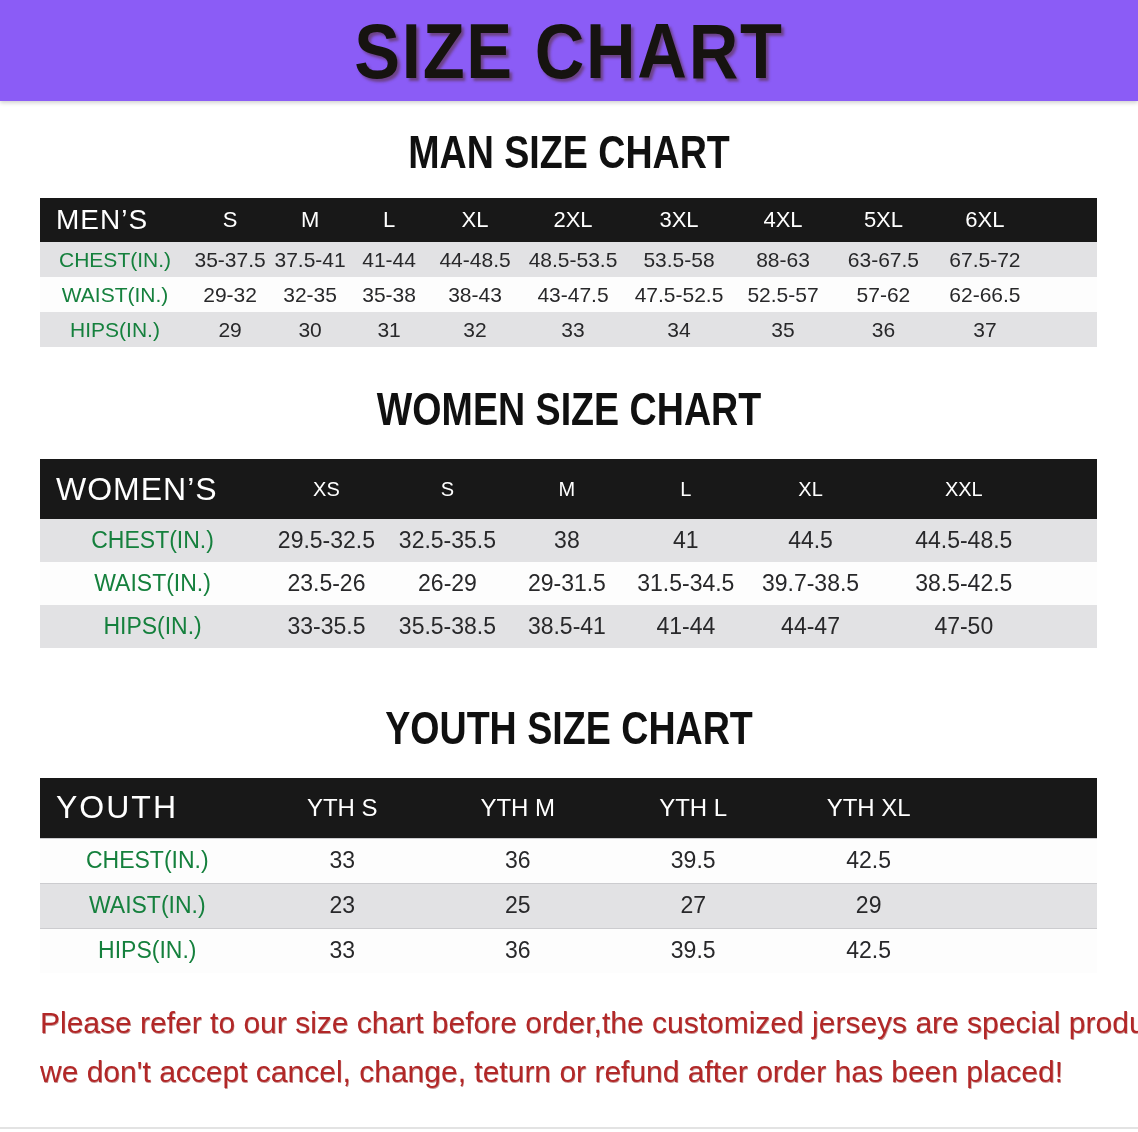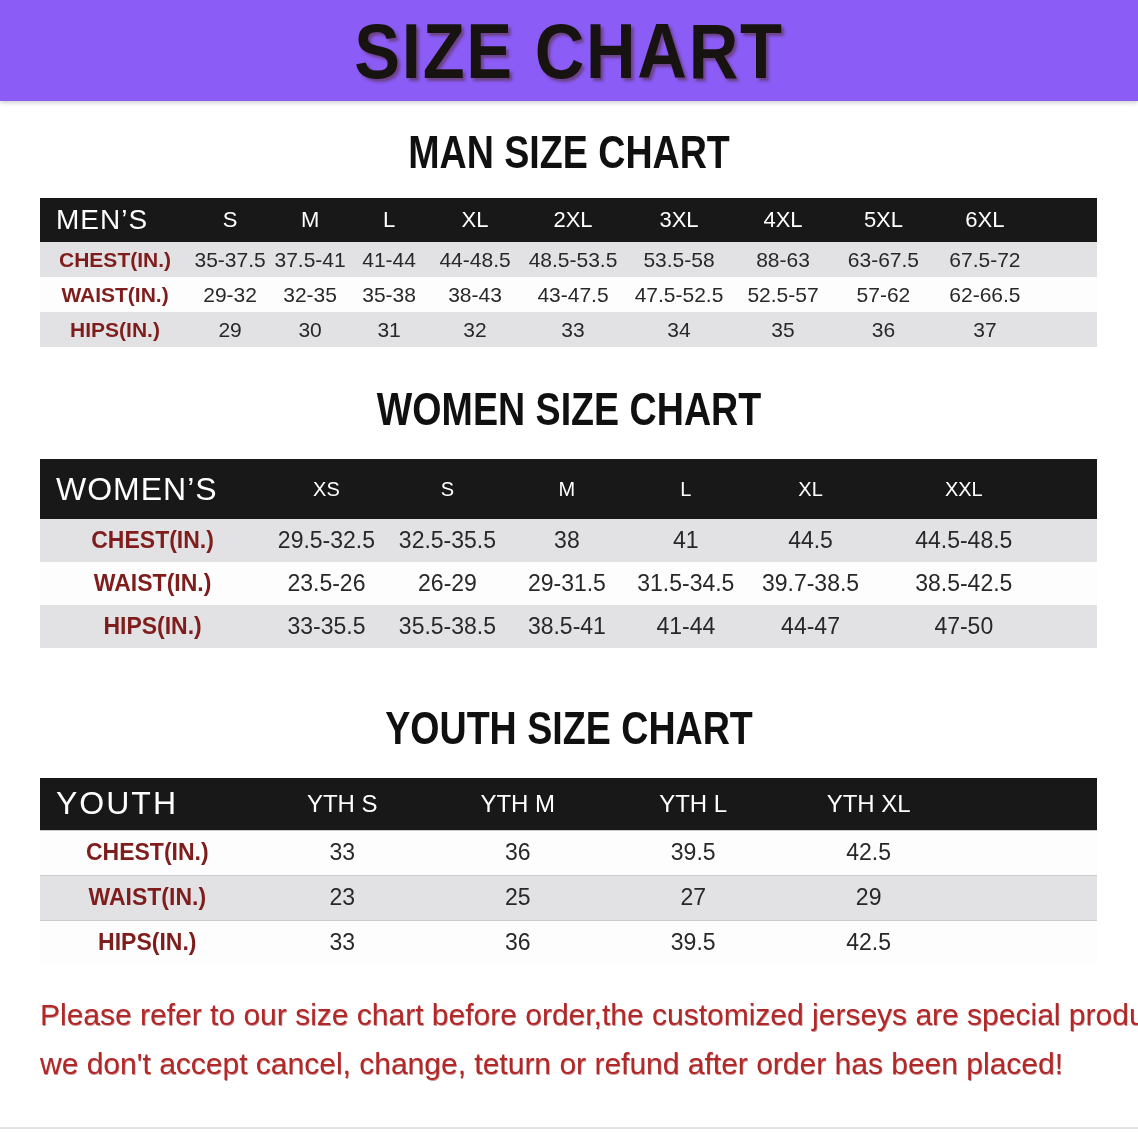--- a/index.html
+++ b/index.html
@@ -53,21 +53,21 @@
     margin-left: 40px;
     border-collapse: collapse;
     table-layout: fixed;
   }
   thead tr {
     background: #181818;
     color: #ffffff;
   }
   .section--men   thead tr { height: 44px; }
   .section--women thead tr { height: 60px; }
-  .section--youth thead tr { height: 52px; }
+  .section--youth thead tr { height: 60px; }
 
   th { font-weight: 400; text-align: center; padding: 0; }
   th.h-label {
     text-align: left;
     padding-left: 16px;
     font-weight: 400;
     white-space: nowrap;
   }
   .section--men   th.h-label { font-size: 28px; letter-spacing: 1px; }
   .section--women th.h-label { font-size: 32px; letter-spacing: 1px; }
@@ -77,21 +77,21 @@
   .section--youth th.h-col { font-size: 24px; }
 
   tbody tr.gray  { background: #E2E2E4; }
   tbody tr.white { background: #FDFDFD; }
   .section--men   tbody tr { height: 35px; font-size: 21px; }
   .section--women tbody tr { height: 43px; font-size: 23px; }
   .section--youth tbody tr { height: 45px; font-size: 23px; }
   .section--youth tbody tr { border-top: 1px solid #cccccf; }
 
   td { text-align: center; color: #28282a; padding: 0; white-space: nowrap; }
-  td.r-label { color: #7f1d1d; font-weight: bold; }
+  td.r-label { color: #15803d; }
 
   
   .disclaimer {
     margin: 25px 0 0 40px;
     font-size: 30px;
     line-height: 49px;
     font-weight: 400;
     text-shadow: 0.6px 0.6px 0 rgba(130,15,15,0.45);
     white-space: nowrap;
   }

